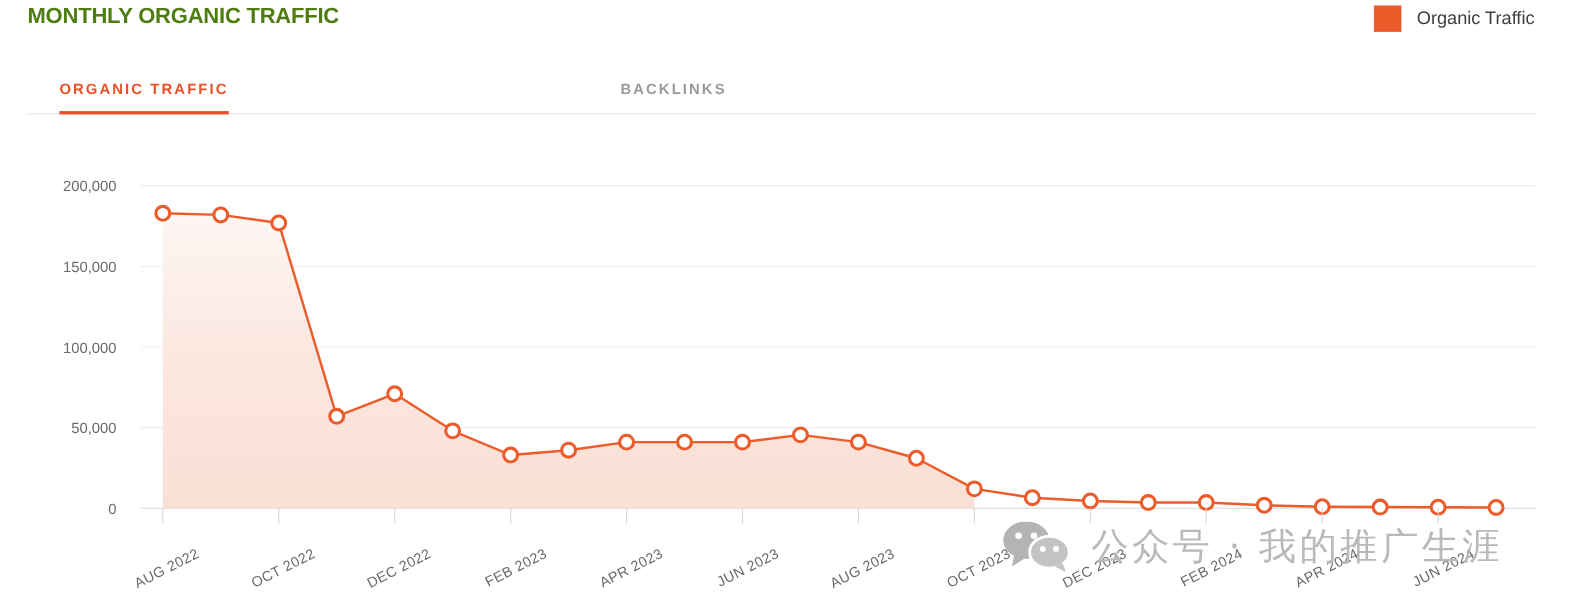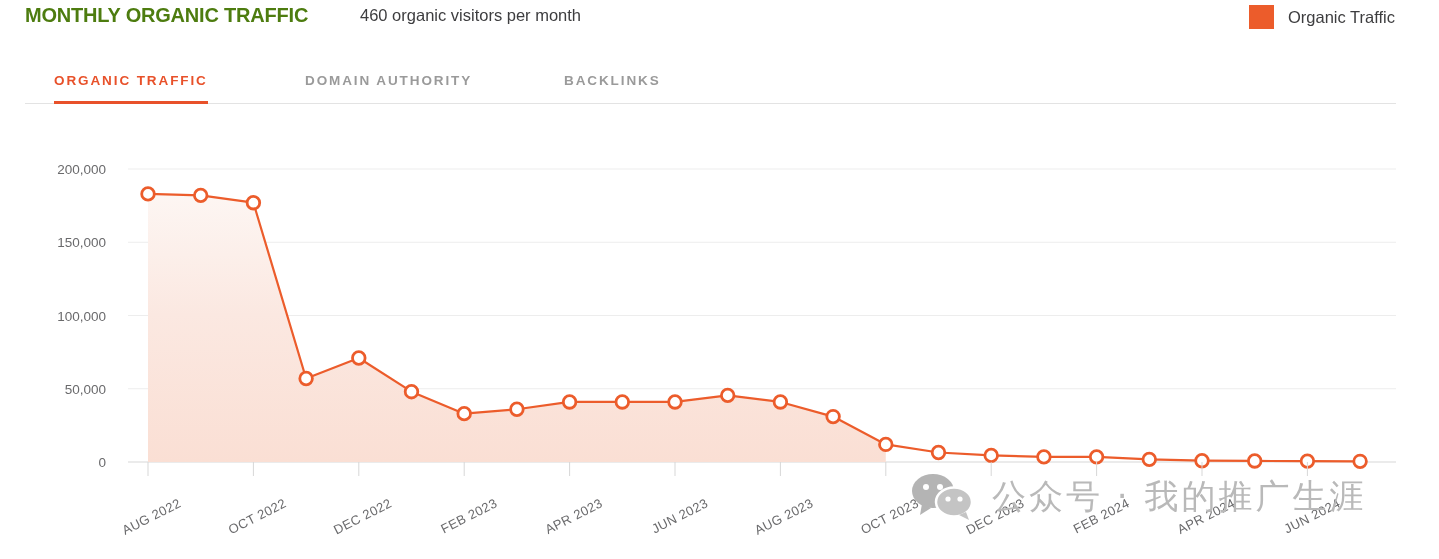--- a/index.html
+++ b/index.html
@@ -129,31 +129,29 @@
     font-family: "DejaVu Sans", sans-serif;
   }
 </style>
 </head>
 <body>
 
 <div class="widget">
 
   <div class="header">
     <div class="title">MONTHLY ORGANIC TRAFFIC</div>
-    <div class="subtitle">460 organic visitors per month</div>
     <div class="legend">
       <span class="legend-swatch"></span>
       <span class="legend-label">Organic Traffic</span>
     </div>
   </div>
 
   <div class="tabs">
     <div class="tabs-rule"></div>
     <div class="tab tab-0 active">ORGANIC TRAFFIC</div>
-    <div class="tab tab-1">DOMAIN AUTHORITY</div>
     <div class="tab tab-2">BACKLINKS</div>
   </div>
 
   <div class="chart">
     <svg id="chart-svg" width="1439" height="455" viewBox="0 0 1439 455">
       <defs>
         <linearGradient id="areaGrad" x1="0" y1="0" x2="0" y2="1">
           <stop offset="0%" stop-color="#fdf6f3" stop-opacity="1"></stop>
           <stop offset="45%" stop-color="#fbe8e1" stop-opacity="1"></stop>
           <stop offset="100%" stop-color="#fadfd4" stop-opacity="1"></stop>

